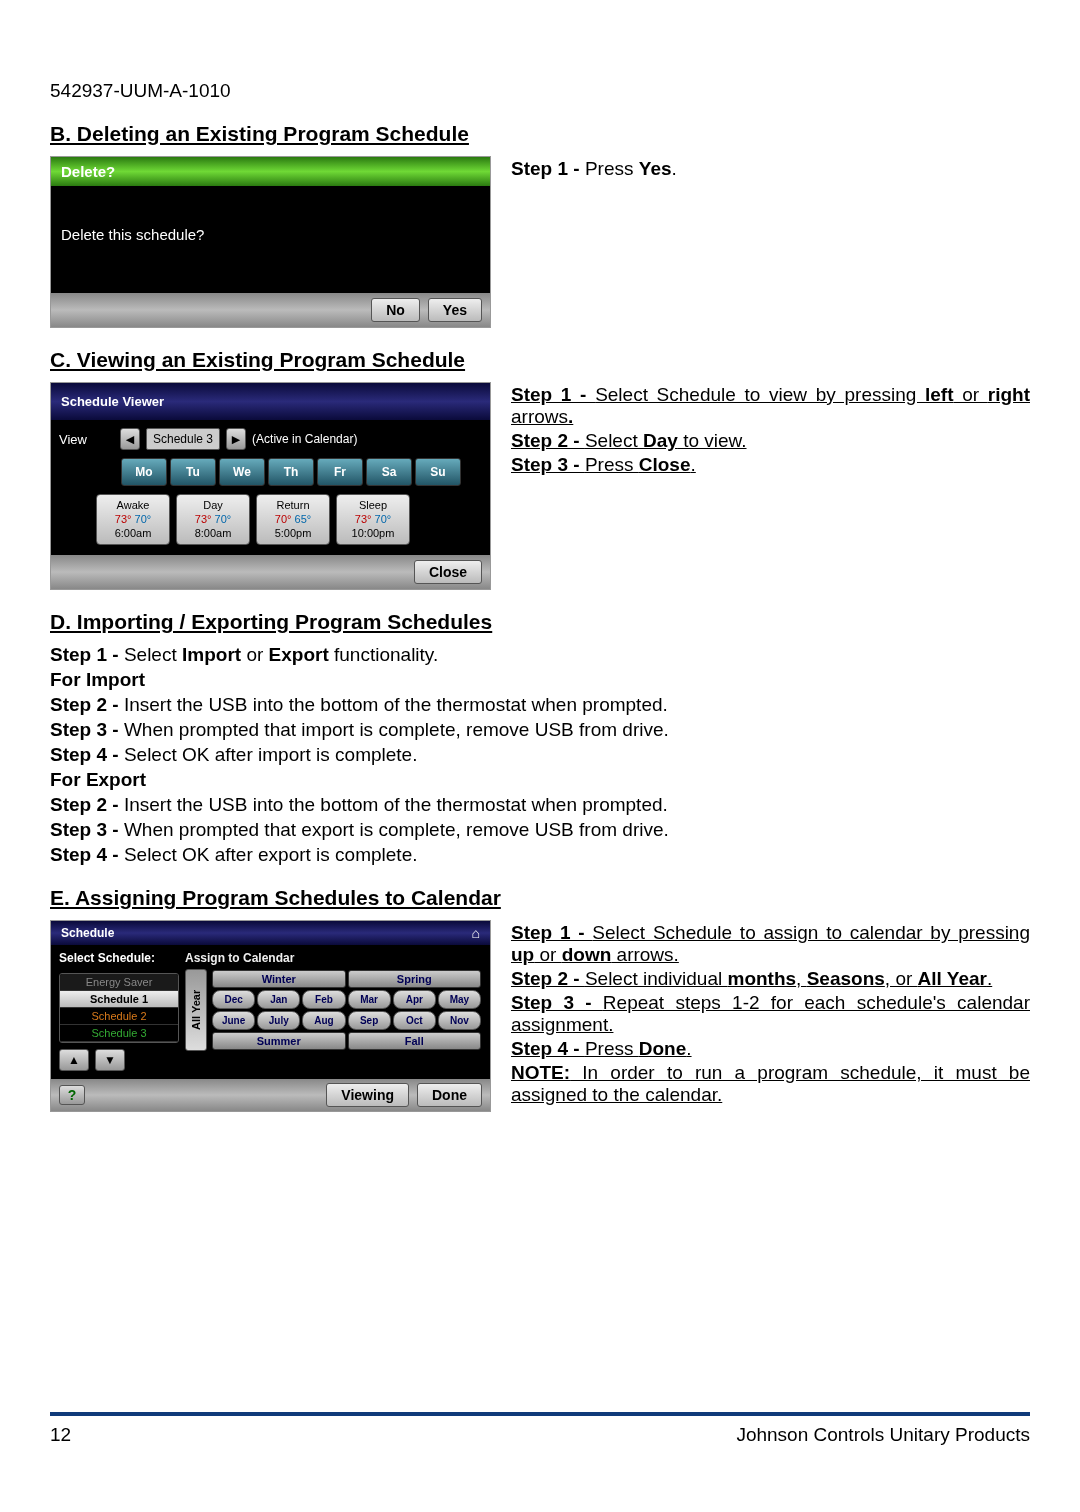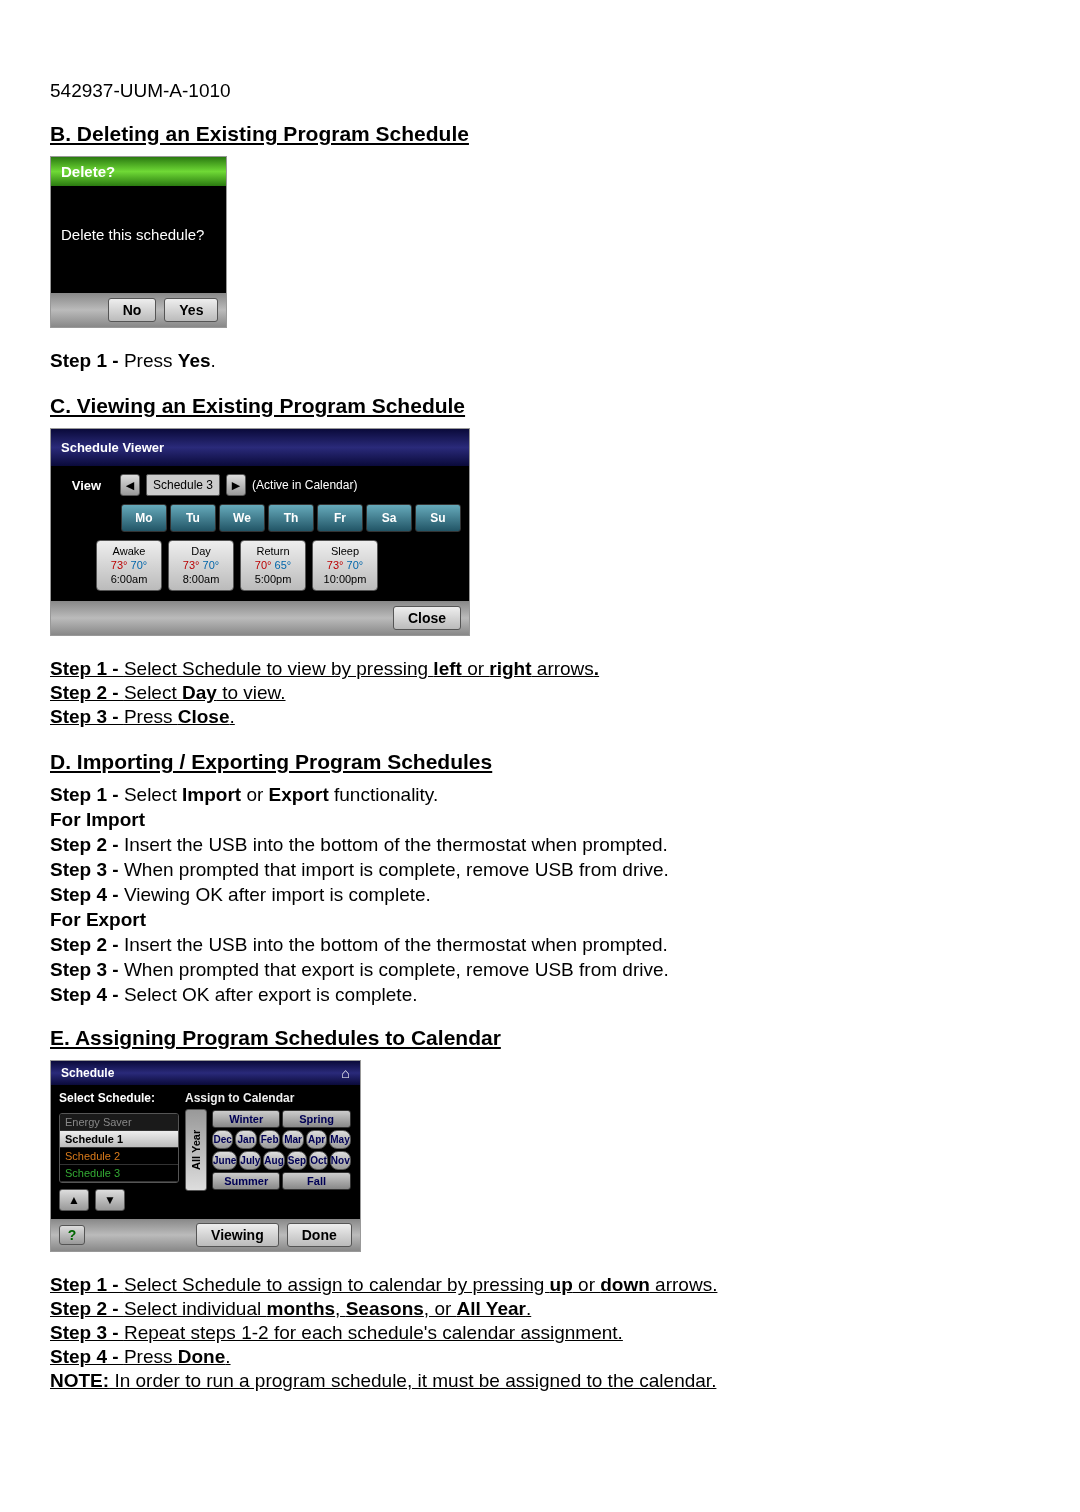--- a/index.html
+++ b/index.html
@@ -7,21 +7,21 @@
     font-family: Arial, Helvetica, sans-serif;
     background: #fff;
     width: 1080px;
     margin: 0 auto;
     padding: 80px 50px 40px 50px;
     color: #000;
     font-size: 19px;
   }
   .doc-id { margin-bottom: 10px; }
   .section-heading { font-weight: bold; text-decoration: underline; font-size: 21px; margin: 20px 0 10px 0; }
-  .row { display: flex; gap: 20px; align-items: flex-start; margin-bottom: 15px; flex-direction: column; }
+  .row { display: flex; gap: 20px; align-items: flex-start; margin-bottom: 15px; }
   .col-left { flex: 0 0 45%; }
   .col-right { flex: 1; }
   .step-line { margin: 2px 0; }
   .fw { font-weight: bold; }
   .justify { text-align: justify; text-decoration: underline; }
 
   
   .screen-b {
     width: 100%;
     background: #000;
@@ -44,42 +44,42 @@
     color:#000; border:1px solid #555; border-radius:3px;
     padding:3px 14px; font-size:14px; font-weight:bold;
   }
 
   
   .screen-c {
     width:100%; background:#000; color:#fff; border:1px solid #999; font-size:13px;
   }
   .screen-c-header { background: linear-gradient(#0a0a3a,#2a2a7a,#0a0a3a); padding:11px 10px; font-weight:bold; }
   .screen-c-row1 { display:flex; align-items:center; padding:8px 8px; gap:6px; }
-  .view-label { width:55px; font-weight:bold;text-align:center; }
+  .view-label { width:55px; font-weight:normal; }
   .arrow-btn { background: linear-gradient(#ddd,#999); color:#000; border:1px solid #555; border-radius:3px; width:20px; height:22px; display:flex; align-items:center; justify-content:center; font-size:11px; }
   .sched-name { background:#ccc; color:#000; padding:3px 6px; border:1px solid #555; border-radius:2px; font-size:12px; }
   .active-cal { font-size:12px; }
   .day-row { display:flex; gap:3px; padding:0 8px 8px 70px; }
   .day-cell { background: linear-gradient(#6ab,#256); border:1px solid #333; border-radius:3px; width:46px; height:28px; display:flex; align-items:center; justify-content:center; font-weight:bold; font-size:12px; }
   .period-row { display:flex; gap:6px; padding:0 8px 10px 45px; }
-  .period-cell { background: linear-gradient(#eee,#bbb); color:#000; border:1px solid #555; border-radius:4px; width:66px; padding:4px 0; text-align:center; font-size:11px; line-height:1.25; }
+  .period-cell { background: linear-gradient(#eee,#bbb); color:#000; border:1px solid #555; border-radius:4px; width:74px; padding:4px 0; text-align:center; font-size:11px; line-height:1.25; }
   .period-cell .temps .h { color:#b00; }
   .period-cell .temps .c { color:#06a; }
   .screen-c-footer { background: linear-gradient(#888, #bbb, #888); display:flex; justify-content:flex-end; padding:5px 8px; }
 
   
   .screen-e {
     width:100%; background:#000; color:#fff; border:1px solid #999; font-size:12px;
   }
   .screen-e-header { background: linear-gradient(#0a0a3a,#2a2a7a,#0a0a3a); padding:4px 10px; font-weight:bold; display:flex; justify-content:space-between; align-items:center; }
   .home-icon { font-size:14px; }
   .screen-e-body { display:flex; padding:6px 8px 8px 8px; gap:6px; }
   .sched-list-col { width:120px; }
   .sched-list-title { font-weight:bold; font-size:12px; margin-bottom:8px; }
-  .sched-list { border:1px solid #555; border-radius:3px; overflow:hidden; }
+  .sched-list { border:1px solid #555; border-radius:3px; overflow:hidden;text-align:center; }
   .sched-item { padding:2px 5px; font-size:11px; border-bottom:1px solid #333; }
   .sched-item.gray { color:#888; background:#1a1a1a; }
   .sched-item.sel { color:#000; background:linear-gradient(#eee,#bbb); font-weight:bold; }
   .sched-item.orange { color:#d97a1a; }
   .sched-item.green { color:#3a3; }
   .sched-arrows { display:flex; gap:6px; margin-top:6px; }
   .sq-btn { background:linear-gradient(#ddd,#999); color:#000; border:1px solid #555; border-radius:3px; width:30px; height:22px; display:flex; align-items:center; justify-content:center; font-size:12px; }
 
   .cal-col { flex:1; }
   .assign-title { text-align:left; font-weight:bold; font-size:12px; margin-bottom:4px; color:#eee; }
@@ -177,21 +177,21 @@
     <p class="step-line"><span class="fw">Step 3 - </span><span>Press </span><span class="fw">Close</span><span>.</span></p>
   </div>
 </div>
 
 <div class="section-heading">D. Importing / Exporting Program Schedules</div>
 <div class="body-text">
   <p><span class="fw">Step 1 - </span><span>Select </span><span class="fw">Import</span><span> or </span><span class="fw">Export</span><span> functionality.</span></p>
   <p class="subhead">For Import</p>
   <p><span class="fw">Step 2 - </span><span>Insert the USB into the bottom of the thermostat when prompted.</span></p>
   <p><span class="fw">Step 3 - </span><span>When prompted that import is complete, remove USB from drive.</span></p>
-  <p><span class="fw">Step 4 - </span><span>Viewing OK after import is complete.</span></p>
+  <p><span class="fw">Step 4 - </span><span>Select OK after import is complete.</span></p>
   <p class="subhead">For Export</p>
   <p><span class="fw">Step 2 - </span><span>Insert the USB into the bottom of the thermostat when prompted.</span></p>
   <p><span class="fw">Step 3 - </span><span>When prompted that export is complete, remove USB from drive.</span></p>
   <p><span class="fw">Step 4 - </span><span>Select OK after export is complete.</span></p>
 </div>
 
 <div class="section-heading">E. Assigning Program Schedules to Calendar</div>
 <div class="row">
   <div class="col-left">
     <div class="screen-e">

